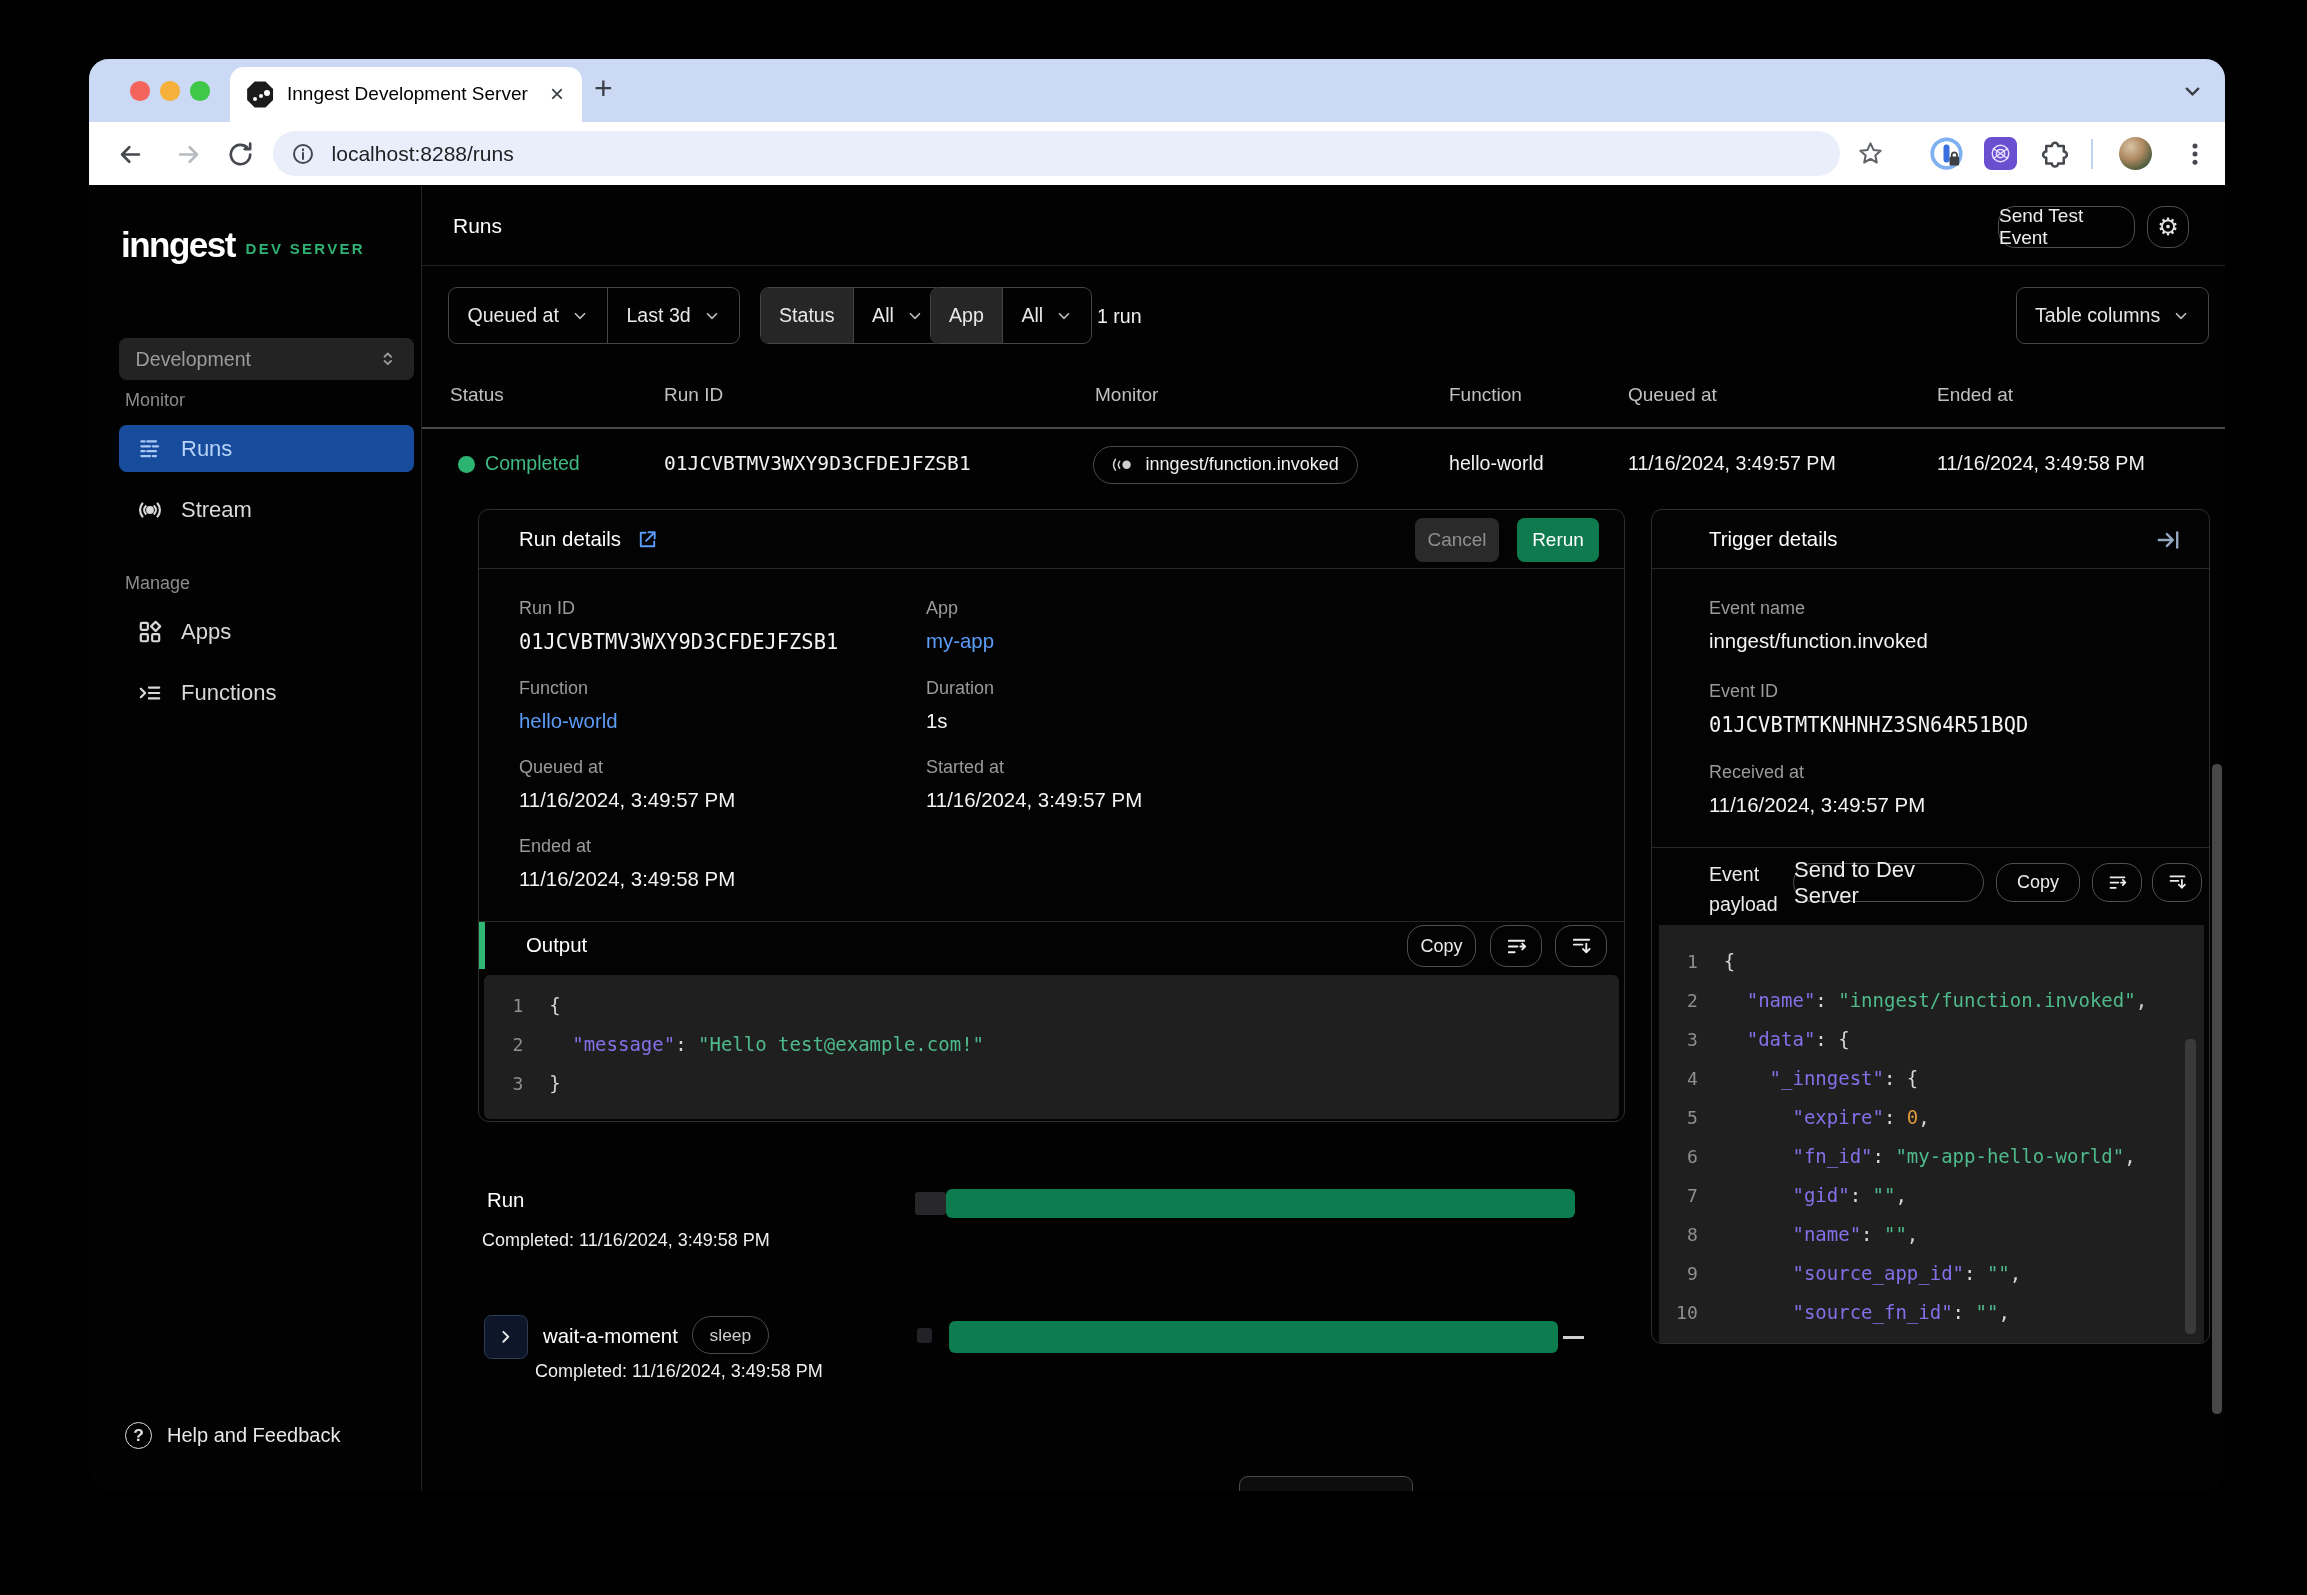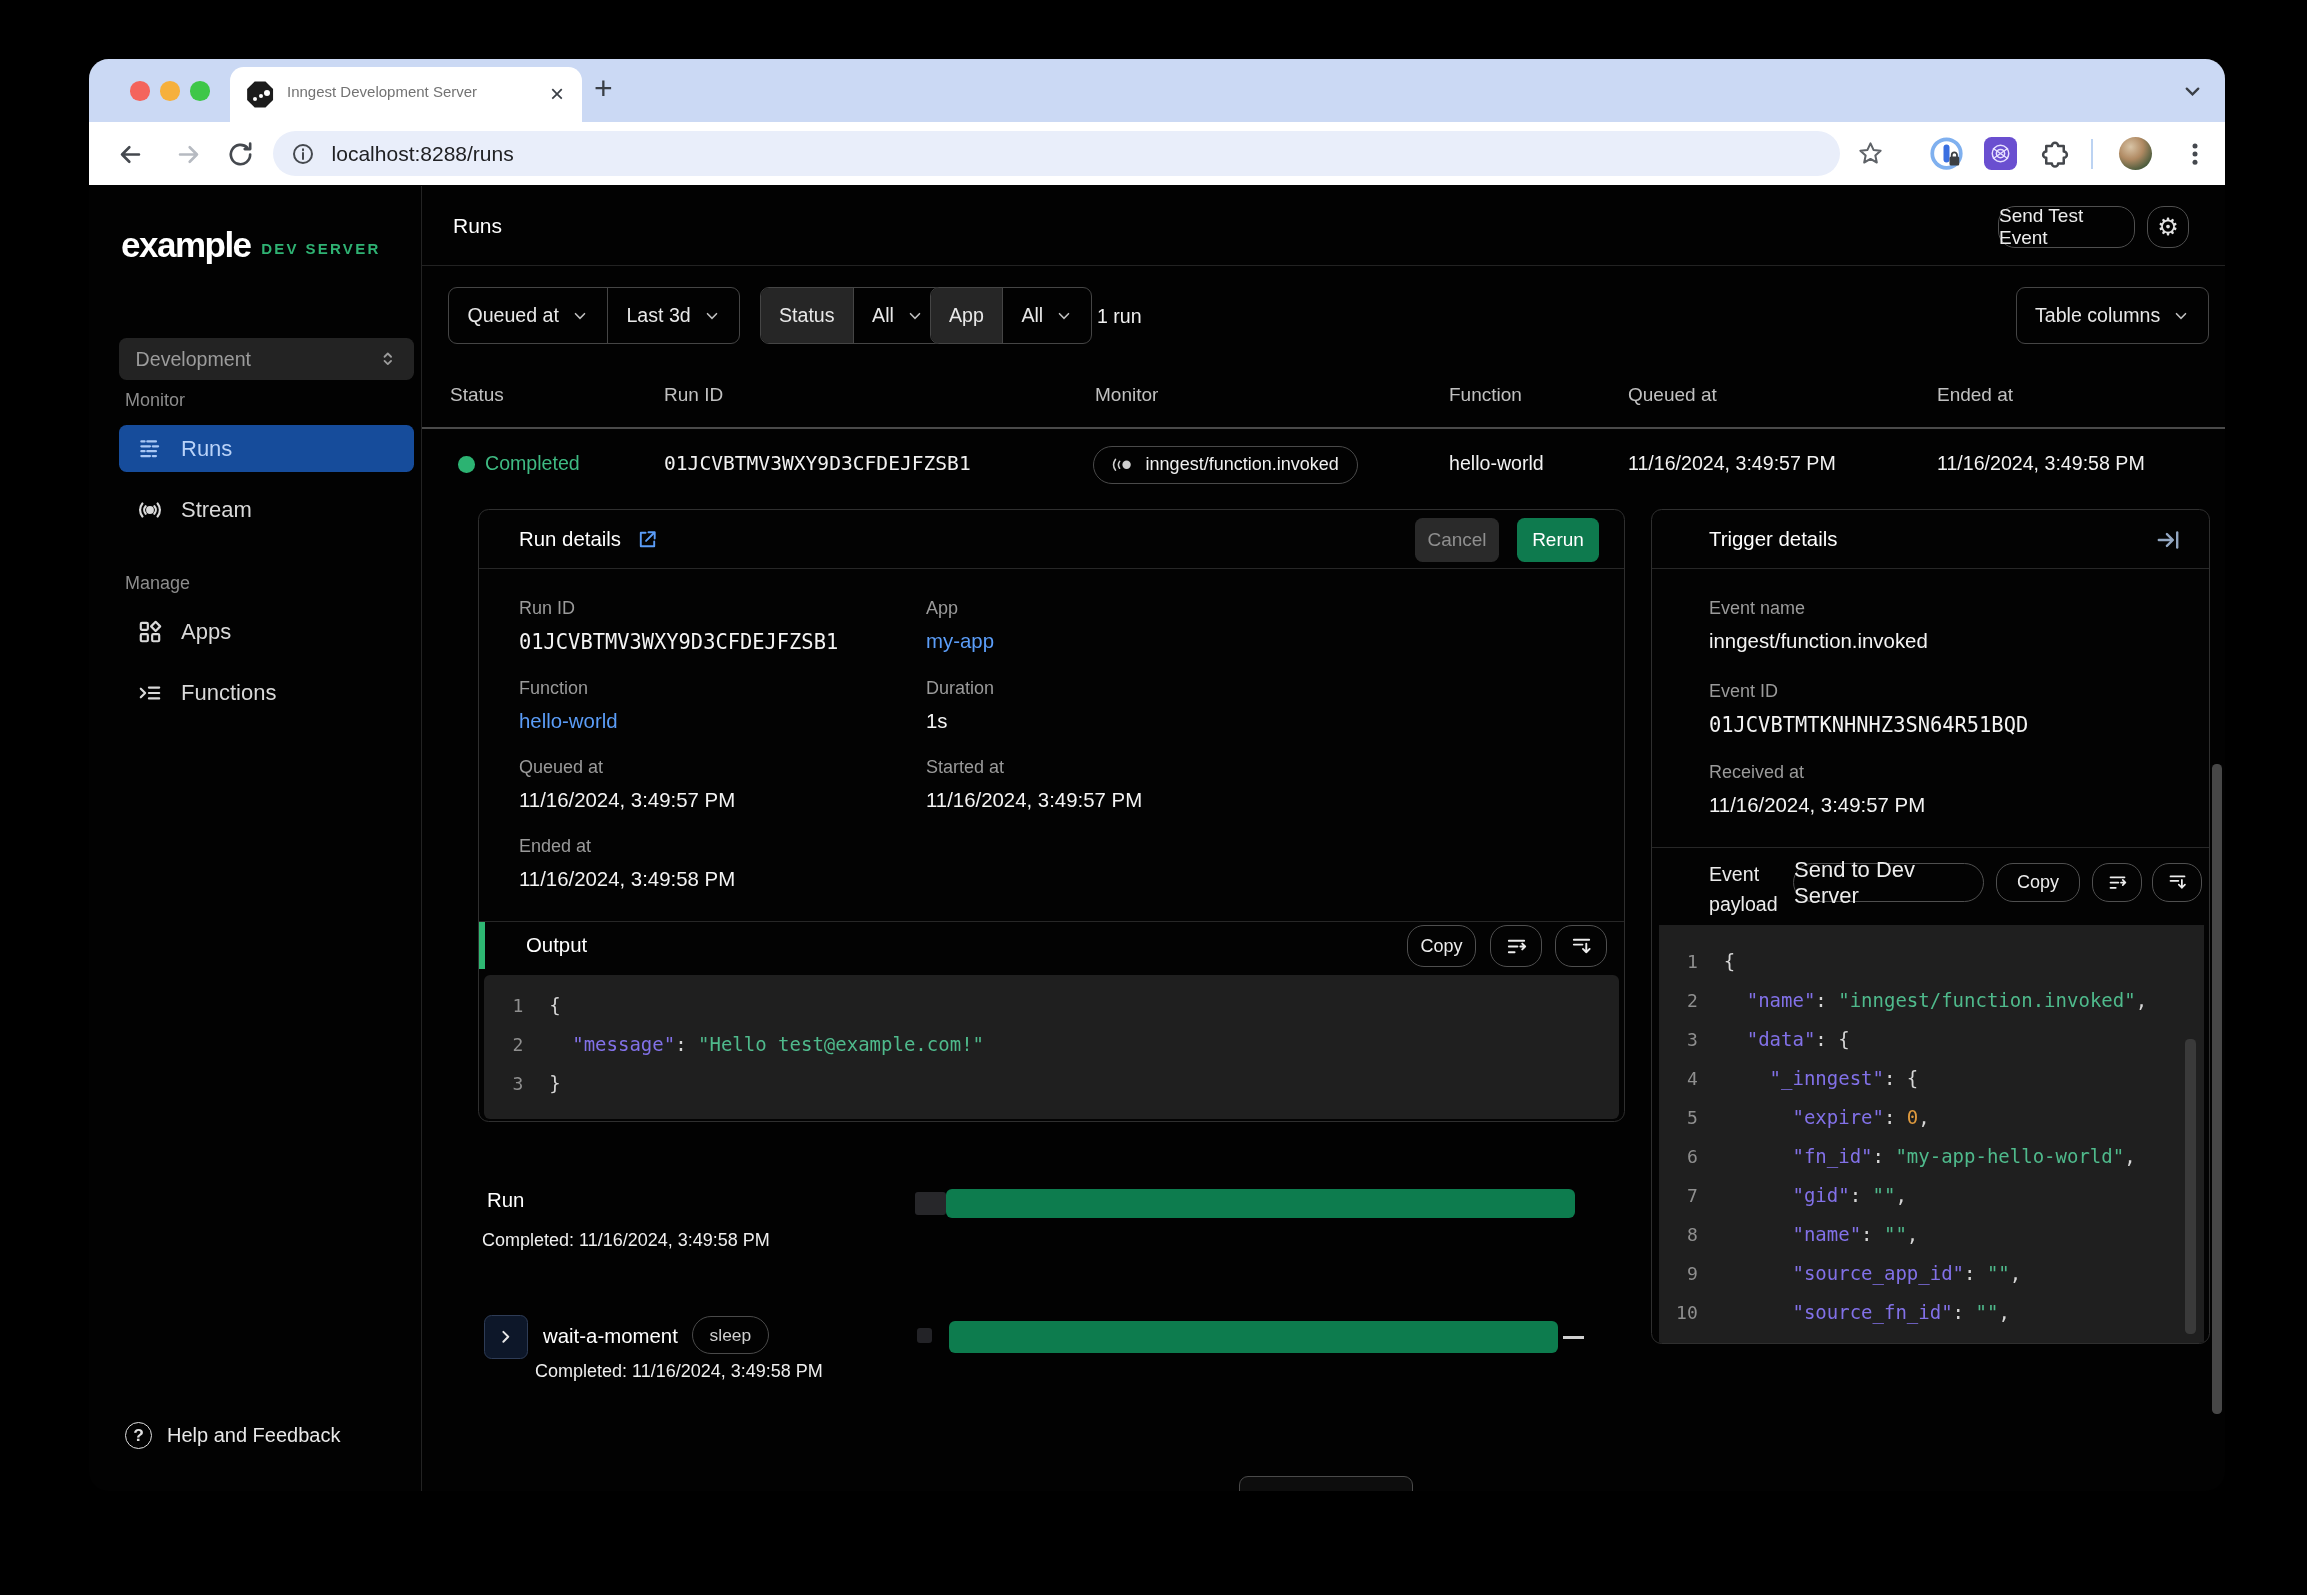--- a/index.html
+++ b/index.html
@@ -9,21 +9,21 @@
   .flex { display:flex; align-items:center; }
   .mono { font-family:"DejaVu Sans Mono", monospace; }
 
   
   .window { left:89px; top:59px; width:2136px; height:1432px; border-radius:19.6px;
     overflow:hidden; background:#020202; }
   .tabstrip { left:0; top:0; width:100%; height:63px; background:#cbd9f4; }
   .tl { width:19.6px; height:19.6px; border-radius:50%; }
   .tab-active { left:141px; top:7.6px; width:352px; height:56px; background:#fff;
     border-radius:13.6px 13.6px 0 0; }
-  .tab-title { font-size:15px; color:#737373; }
+  .tab-title { font-size:19px; color:#000000; }
   .toolbar { left:0; top:63px; width:100%; height:63px; background:#fff; }
   .urlpill { left:184px; top:9px; width:1567px; height:45px; background:#e9eefa;
     border-radius:23px; }
   .url-text { font-size:21px; color:#202124; }
 
   
   .content { left:0; top:127px; width:2136px; height:1305px; background:#020202; }
   .sidebar { left:0; top:0; width:333px; height:100%; border-right:1.5px solid #232323; }
   .main { left:333px; top:0; width:1803px; height:100%; }
 
@@ -165,21 +165,21 @@
           <circle cx="12" cy="12" r="2"></circle>
           <circle cx="12" cy="18.5" r="2"></circle>
         </svg>
       </span>
   </div>
 
   <div class="abs content">
 
     <div class="abs sidebar">
       <div class="abs flex" style="left:32px;top:39px;gap:10.6px">
-        <span class="logo">example</span>
+        <span class="logo">inngest</span>
         <span class="logo-badge" style="margin-top:7.6px">DEV SERVER</span>
       </div>
       <div class="abs env-select flex">
         <span>Development</span>
         <span class="icon">
           <svg width="19.6" height="19.6" viewBox="0 0 24 24" fill="none" stroke="#9c9c9c" stroke-width="2.2" stroke-linecap="round" stroke-linejoin="round">
               <path d="M8 9.5l4-4 4 4M8 14.5l4 4 4-4"></path>
             </svg>
           </span>
       </div>

